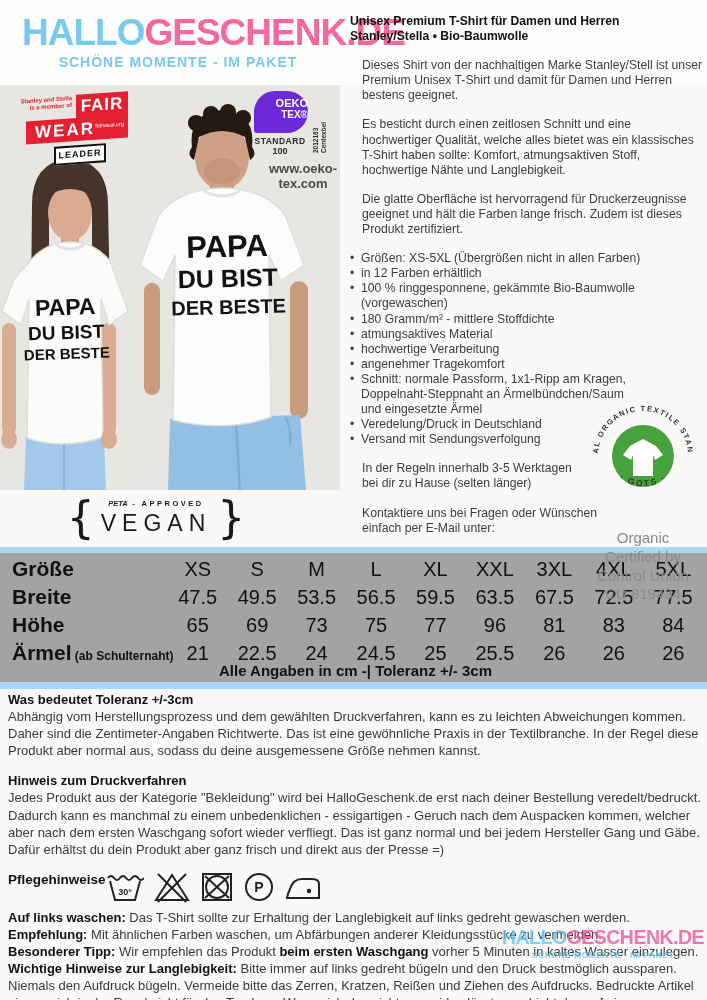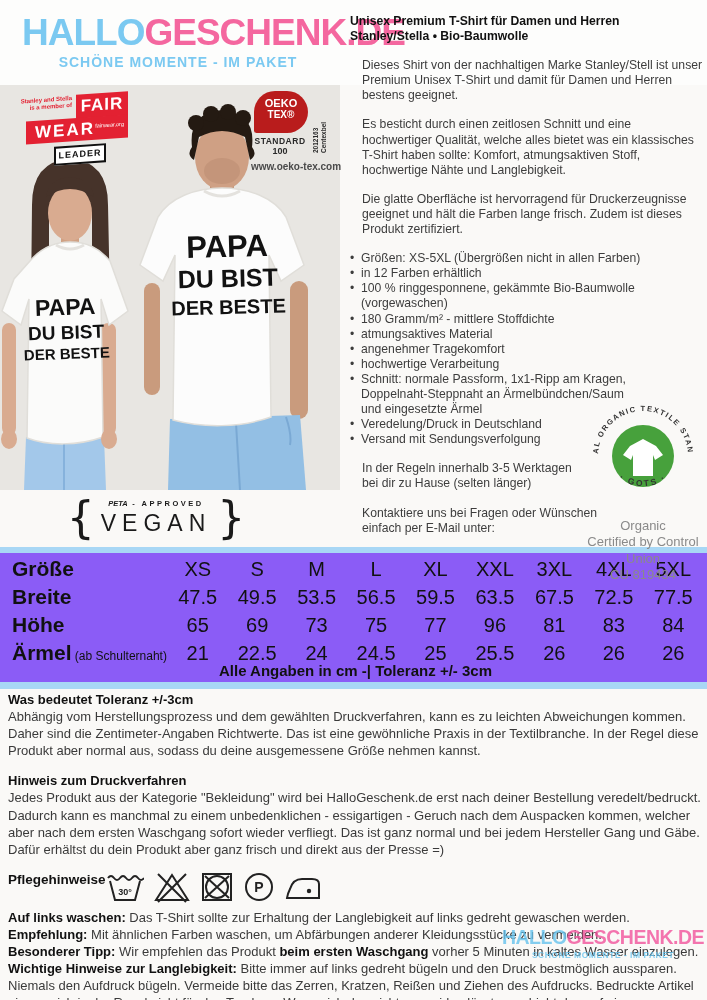--- a/index.html
+++ b/index.html
@@ -25,30 +25,30 @@
            font-size:17px;font-weight:700;text-align:center;line-height:24px;letter-spacing:1px;transform:skewY(-4deg);}
   .fw-wear{position:absolute;left:12px;top:25px;width:102px;height:23px;background:#e32132;color:#fff;
            font-size:17px;font-weight:700;line-height:23px;padding-left:9px;letter-spacing:2px;
            box-sizing:border-box;transform:skewY(-4deg);}
   .fw-url{position:absolute;right:4px;bottom:2px;font-size:5.5px;font-weight:400;letter-spacing:0;}
   .fw-leader{position:absolute;left:40px;top:52px;width:48px;height:15px;background:#fff;border:2px solid #111;
              color:#111;font-size:9px;font-weight:700;text-align:center;line-height:15px;letter-spacing:1px;transform:skewY(-4deg);}
 
   
   .oeko{position:absolute;left:246px;top:6px;width:92px;height:82px;}
-  .oeko-drop{position:absolute;left:8px;top:0;width:54px;height:42px;background:#b91c1c;
-             border-radius:26px 26px 26px 3px;color:#fff;text-align:center;padding-top:7px;box-sizing:border-box;}
+  .oeko-drop{position:absolute;left:8px;top:0;width:54px;height:42px;background:#6d28d9;
+             border-radius:26px 26px 26px 3px;color:#fff;text-align:right;padding-top:7px;box-sizing:border-box;}
   .oeko-drop .l1{font-size:11px;font-weight:700;line-height:1;}
   .oeko-drop .l2{font-size:10px;font-weight:700;line-height:1.15;}
   .oeko-std{position:absolute;left:2px;top:45px;width:64px;text-align:center;color:#2a2a2a;}
   .oeko-std .s1{font-size:8.5px;font-weight:700;letter-spacing:.5px;}
   .oeko-std .s2{font-size:9px;font-weight:700;}
   .oeko-vert{position:absolute;left:66px;top:0px;height:62px;writing-mode:vertical-rl;transform:rotate(180deg);
              font-size:6.5px;font-weight:700;color:#2a2a2a;line-height:1.25;}
-  .oeko-url{position:absolute;left:4px;top:70px;width:92px;text-align:center;font-size:10px;font-weight:700;color:#4a4a4a;}
+  .oeko-url{position:absolute;left:11px;top:70px;width:92px;text-align:center;font-size:13px;font-weight:700;color:#4a4a4a;}
 
   
   .vegan{position:absolute;left:88px;top:492px;width:136px;height:52px;display:flex;align-items:center;
          justify-content:center;color:#1a1a1a;}
   .vg-brace{font-size:44px;font-weight:400;line-height:1;font-family:"DejaVu Sans",sans-serif;}
   .vg-mid{text-align:center;margin:0 6px;}
   .vg-top{font-size:7.5px;letter-spacing:2.5px;font-weight:700;white-space:nowrap;}
   .vg-top .peta{font-style:italic;letter-spacing:0;}
   .vg-word{font-size:23px;letter-spacing:6px;font-weight:400;margin-top:2px;}
 
@@ -56,33 +56,33 @@
   #right-col{position:absolute;left:350px;top:14px;width:354px;font-size:12.2px;line-height:15.1px;color:#3d3d3d;}
   #right-col .title{font-weight:700;color:#111;white-space:pre-line;}
   #right-col p{margin:14px 0 0 12px;white-space:pre-line;}
   .bullets{margin-top:14px;}
   .bullet{position:relative;padding-left:11px;white-space:pre-line;}
   .bullet::before{content:"•";position:absolute;left:0;top:0;}
   .email{margin-top:14px;font-weight:700;color:#111;font-size:13px;}
 
   
   .gots{position:absolute;left:584px;top:400px;width:118px;text-align:center;z-index:2;}
-  .gots-cap{font-size:13px;color:#8a8a8a;line-height:1.25;margin-top:2px;}
+  .gots-cap{font-size:15px;color:#8a8a8a;line-height:1.25;margin-top:13px;}
 
   
   .bar{position:absolute;left:0;width:707px;background:#a8d7f5;}
   .bar1{top:547px;height:6px;}
   .bar2{top:682px;height:7px;}
 
   
-  .size-strip{position:absolute;left:0;top:553px;width:707px;height:129px;background:#8b5cf6;}
+  .size-strip{position:absolute;left:0;top:553px;width:707px;height:129px;background:#a3a3a3;}
   #size-grid{display:grid;grid-template-columns:168px repeat(9,1fr);padding:2px 4px 0 0;}
   #size-grid div{height:28px;line-height:28px;color:#111;}
   .st-label{padding-left:12px;font-size:21px;font-weight:700;white-space:nowrap;}
-  .st-label .note{font-size:12px;font-weight:400;}
+  .st-label .note{font-size:12px;font-weight:700;}
   .st-col,.st-val{text-align:center;font-size:20px;font-weight:400;}
   .size-footer{position:absolute;left:2px;bottom:3px;width:707px;text-align:center;
                font-size:15px;font-weight:700;color:#111;}
 
   
   #bottom{position:absolute;left:8px;top:691px;width:694px;font-size:13px;line-height:17.1px;color:#3a3a3a;}
   #bottom h3{margin:0;font-size:13px;font-weight:700;color:#111;line-height:17.1px;}
   #bottom .body{margin:0 0 13px 0;}
   .care-row{display:flex;align-items:flex-start;margin:4px 0 6px 0;}
   .care-label{font-weight:700;color:#111;font-size:13.5px;}
@@ -190,22 +190,22 @@
 Stanley/Stella  • Bio-Baumwolle</div>
     <p>Dieses Shirt von der nachhaltigen Marke Stanley/Stell ist unser Premium Unisex T-Shirt und damit für Damen und Herren bestens geeignet.</p>
     <p>Es besticht durch einen zeitlosen Schnitt und eine hochwertiger Qualität, welche alles bietet was ein klassisches T-Shirt haben sollte: Komfort, atmungsaktiven Stoff, hochwertige Nähte und Langlebigkeit.</p>
     <p>Die glatte Oberfläche ist hervorragend für Druckerzeugnisse geeignet und hält die Farben lange frisch. Zudem ist dieses Produkt zertifiziert.</p>
     <div class="bullets">
         <div class="bullet">Größen: XS-5XL (Übergrößen nicht in allen Farben)</div>
         <div class="bullet">in 12 Farben erhältlich</div>
         <div class="bullet">100 % ringgesponnene, gekämmte Bio-Baumwolle (vorgewaschen)</div>
         <div class="bullet">180 Gramm/m² - mittlere Stoffdichte</div>
         <div class="bullet">atmungsaktives Material</div>
+        <div class="bullet">hochwertige Verarbeitung</div>
         <div class="bullet">angenehmer Tragekomfort</div>
-        <div class="bullet">hochwertige Verarbeitung</div>
         <div class="bullet">Schnitt: normale Passform, 1x1-Ripp am Kragen,
 Doppelnaht-Steppnaht an Ärmelbündchen/Saum
 und eingesetzte Ärmel</div>
         <div class="bullet">Veredelung/Druck in Deutschland</div>
         <div class="bullet">Versand mit Sendungsverfolgung</div>
       </div>
     <p>In der Regeln innerhalb 3-5 Werktagen
 bei dir zu Hause (selten länger)</p>
     <p>Kontaktiere uns bei Fragen oder Wünschen
 einfach per E-Mail unter:</p>

